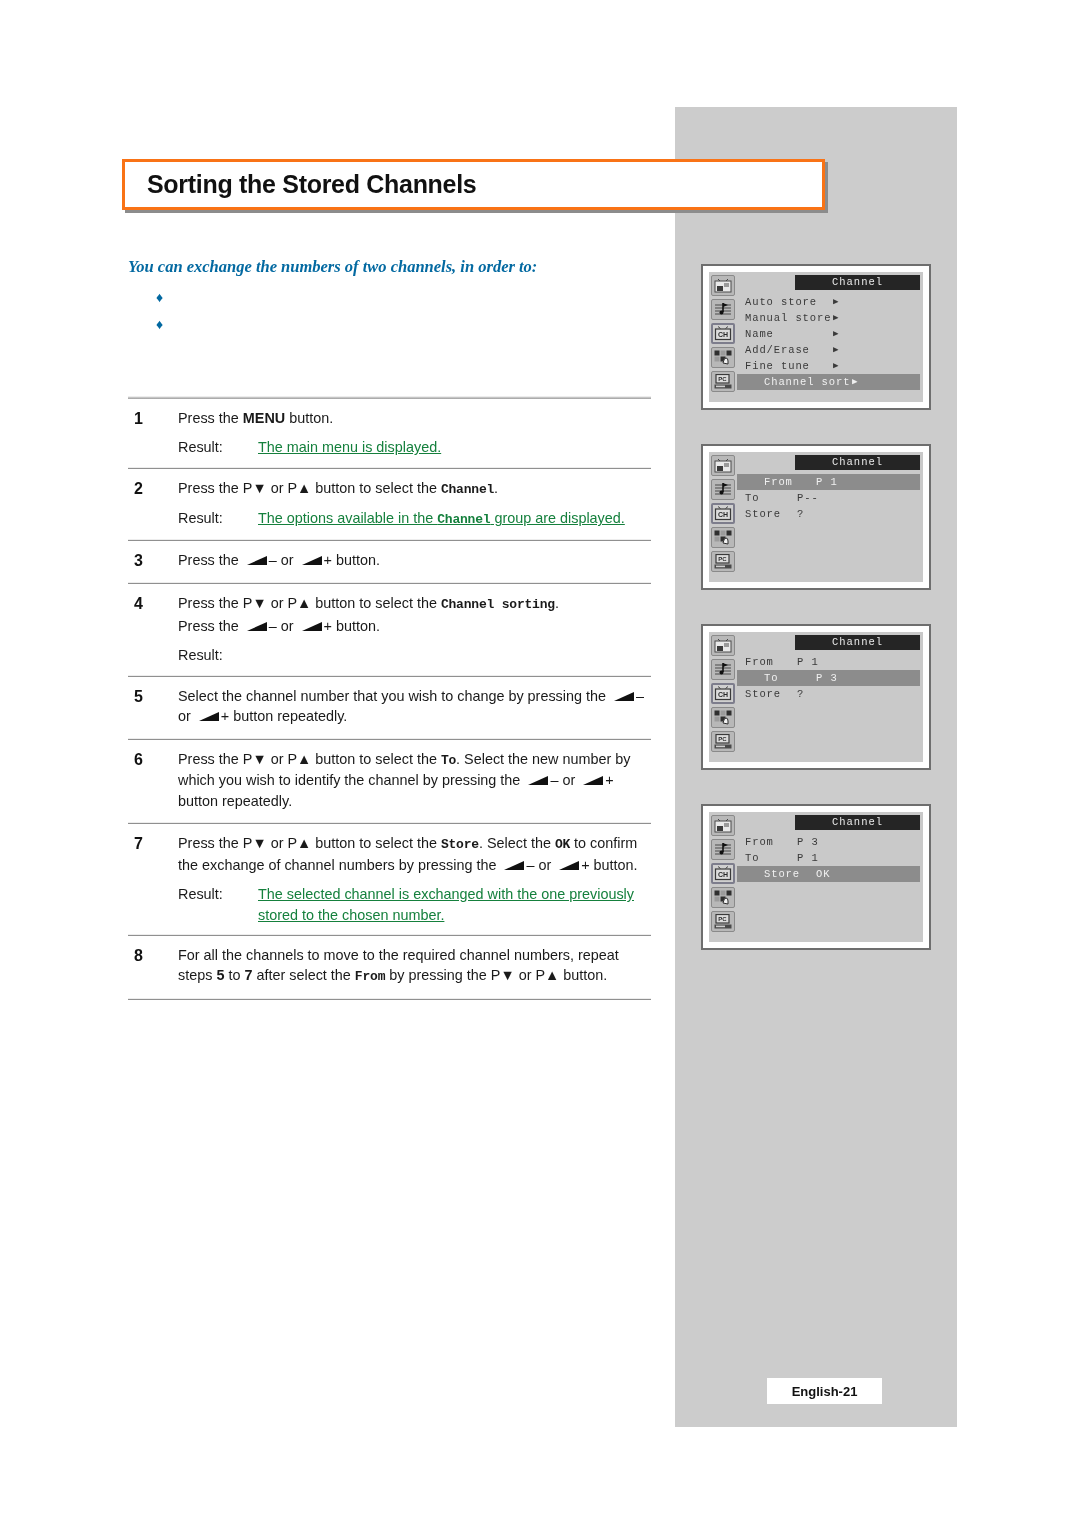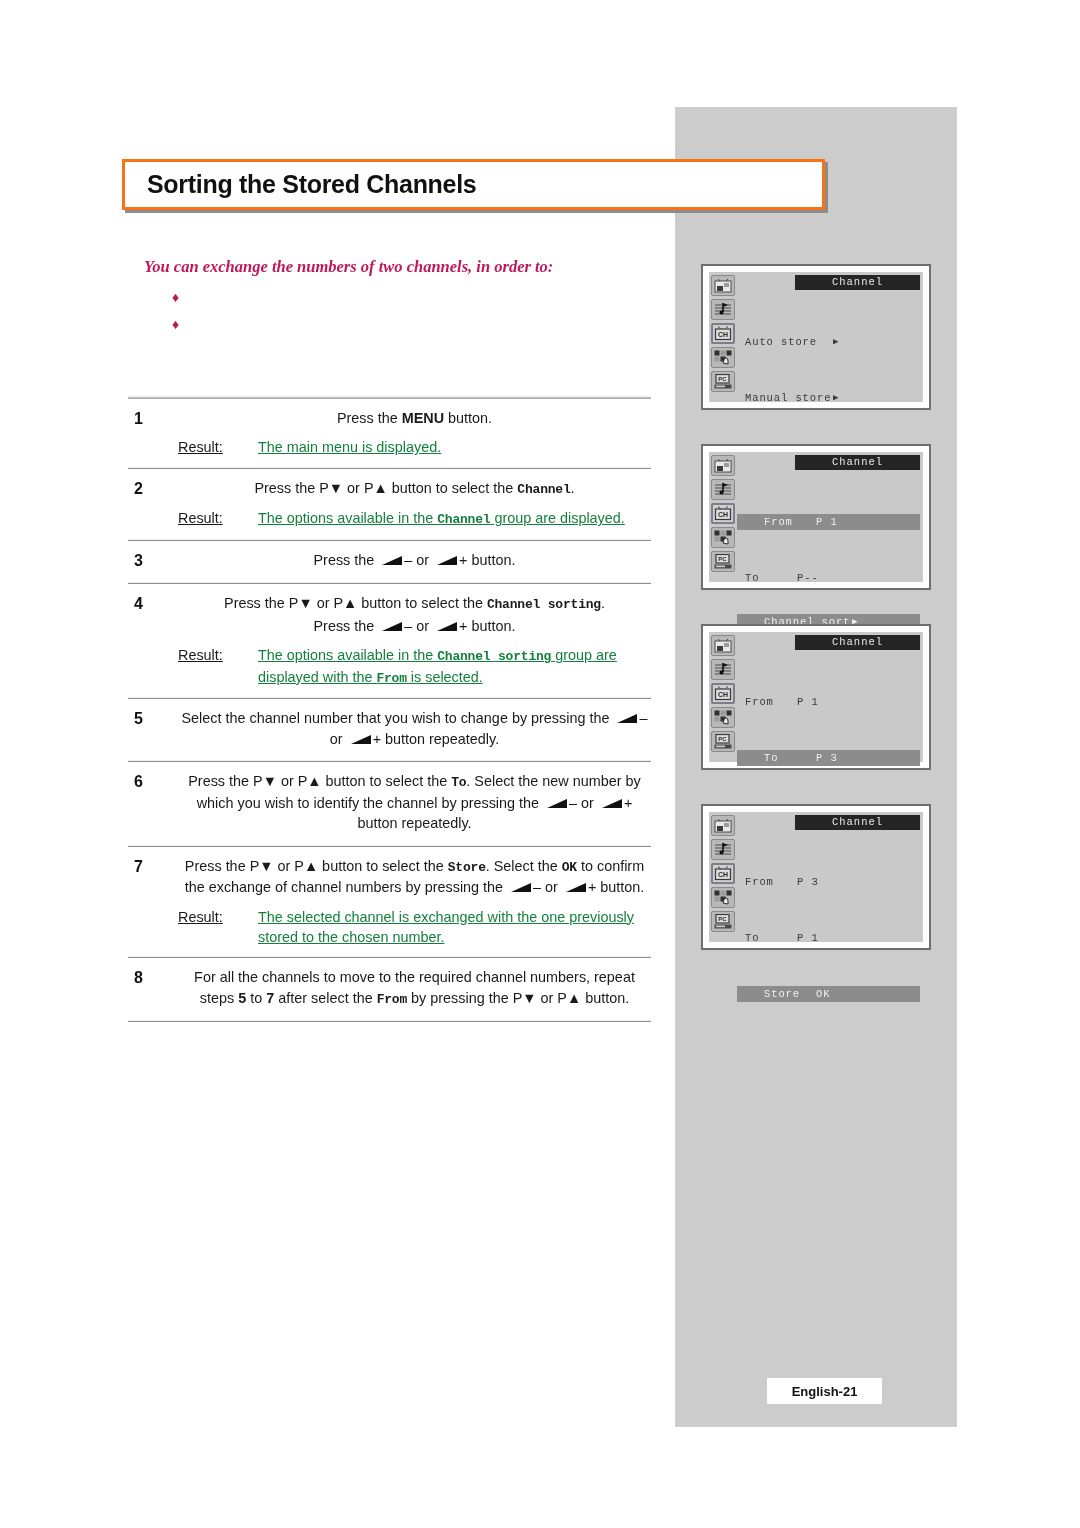--- a/index.html
+++ b/index.html
@@ -29,24 +29,24 @@
   .title-text{
     position:absolute;left:22px;top:50%;transform:translateY(-52%);
     font-size:25px;font-weight:bold;color:#111;
     letter-spacing:-0.3px;
     font-family:"Liberation Sans",sans-serif;
     white-space:nowrap;
   }
 
   
   .intro{
-    position:absolute;left:144px;top:256px;width:520px;
+    position:absolute;left:128px;top:256px;width:520px;
     font-family:"Liberation Serif",serif;
     font-style:italic;font-weight:bold;
-    color:#be185d;
+    color:#0369a1;
   }
   .intro-lead{font-size:16.5px;line-height:1.35;}
   .bullet-list{margin:10px 0 0 0;padding:0;list-style:none;}
   .bullet-row{display:flex;align-items:flex-start;margin-top:7px;}
   .bullet-mark{
     width:24px;flex:0 0 24px;text-align:left;
     font-size:14px;font-style:normal;line-height:1.4;
     padding-left:28px;box-sizing:content-box;
   }
   .bullet-text{font-size:17px;line-height:1.38;flex:1;padding-left:4px;}
@@ -69,28 +69,27 @@
     display:flex;
     padding:9px 0 9px 0;
   }
   .step-num{
     flex:0 0 50px;
     font-size:16px;font-weight:bold;color:#111;
     padding-left:6px;box-sizing:border-box;
     line-height:1.42;
   }
   .step-body{flex:1;font-size:14.4px;color:#1a1a1a;line-height:1.42;}
-  .step-line{margin:0 0 2px 0;text-align:center;}
+  .step-line{margin:0 0 2px 0;}
   .result{
     display:flex;margin-top:9px;
   }
   .result-label{
     flex:0 0 80px;
     font-size:14.4px;color:#1a1a1a;
-    text-decoration:underline;
     line-height:1.42;
   }
   .result-label::after{content:":";text-decoration:none;display:inline;}
   .result-text{flex:1;font-size:14.4px;color:#15803d;line-height:1.42;text-decoration:underline;}
   .mono{
     font-family:"Liberation Mono",monospace;
     font-weight:bold;font-size:13px;letter-spacing:-0.2px;
   }
   .bold{font-weight:bold;}
 
@@ -144,21 +143,20 @@
   }
   .osd-rows{position:absolute;left:0;right:3px;top:22px;}
   .osd-row{
     height:16px;line-height:16px;
     display:flex;align-items:center;
     font-family:"Liberation Mono",monospace;
     font-size:10.5px;letter-spacing:0.9px;
     color:#3a3a3a;
     padding-left:8px;
     box-sizing:border-box;
-    margin-top:40px;
   }
   .osd-row.sel{background:#8c8c8c;color:#f0f0f0;padding-left:27px;}
   .osd-row .lbl{display:inline-block;}
   .osd-row .val{display:inline-block;}
   .osd-row .arrow{
     font-size:9px;line-height:16px;color:#3a3a3a;
   }
   .osd-row.sel .arrow{color:#f0f0f0;}
 
   
@@ -236,21 +234,20 @@
         <div class="step-num">4</div>
         <div class="step-body">
           <div class="step-line">Press the <span class="pkey">P▼</span> or <span class="pkey">P▲</span> button to select the <span class="mono">Channel sorting</span>.</div>
           <div class="step-line">Press the <span class="vol"><svg width="22" height="11" viewBox="0 0 22 11">
                 <polygon points="1,10 21,1 21,10" fill="#111"></polygon>
               </svg></span>– or <span class="vol"><svg width="22" height="11" viewBox="0 0 22 11">
                 <polygon points="1,10 21,1 21,10" fill="#111"></polygon>
               </svg></span>+ button.</div>
           <div class="result">
             <div class="result-label">Result</div>
-            <div class="result-text">The options available in the <span class="mono">Channel sorting</span> group are displayed with the <span class="mono">From</span> is selected.</div>
           </div>
         </div>
       </div>
       <div class="rule thin"></div>
       <div class="step">
         <div class="step-num">5</div>
         <div class="step-body">
           <div class="step-line">Select the channel number that you wish to change by pressing the <span class="vol"><svg width="22" height="11" viewBox="0 0 22 11">
                 <polygon points="1,10 21,1 21,10" fill="#111"></polygon>
               </svg></span>– or <span class="vol"><svg width="22" height="11" viewBox="0 0 22 11">

